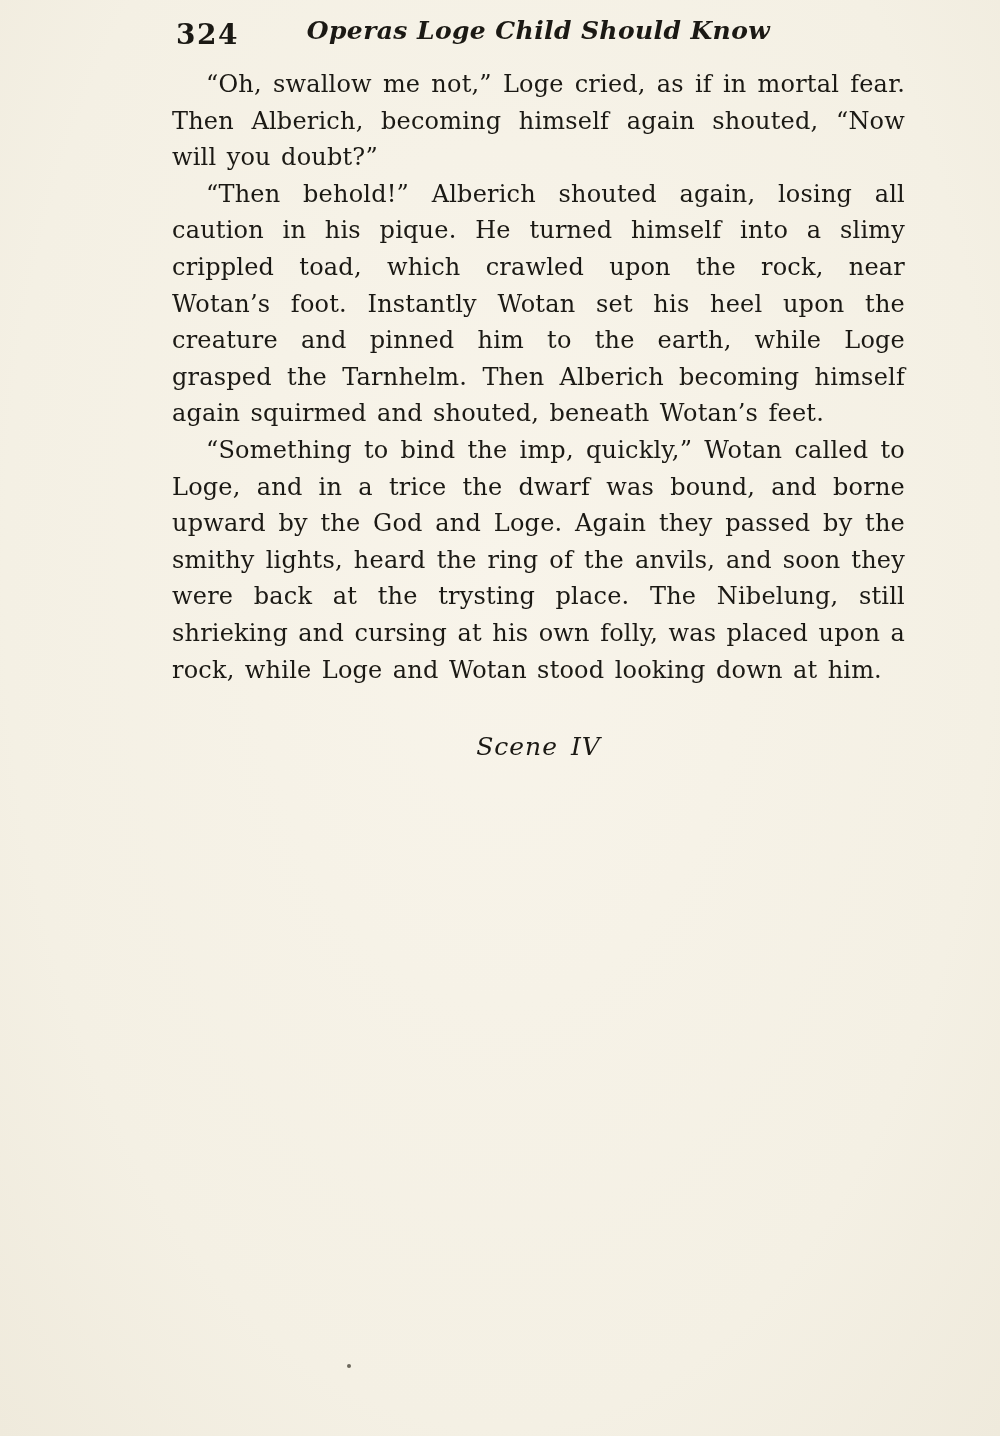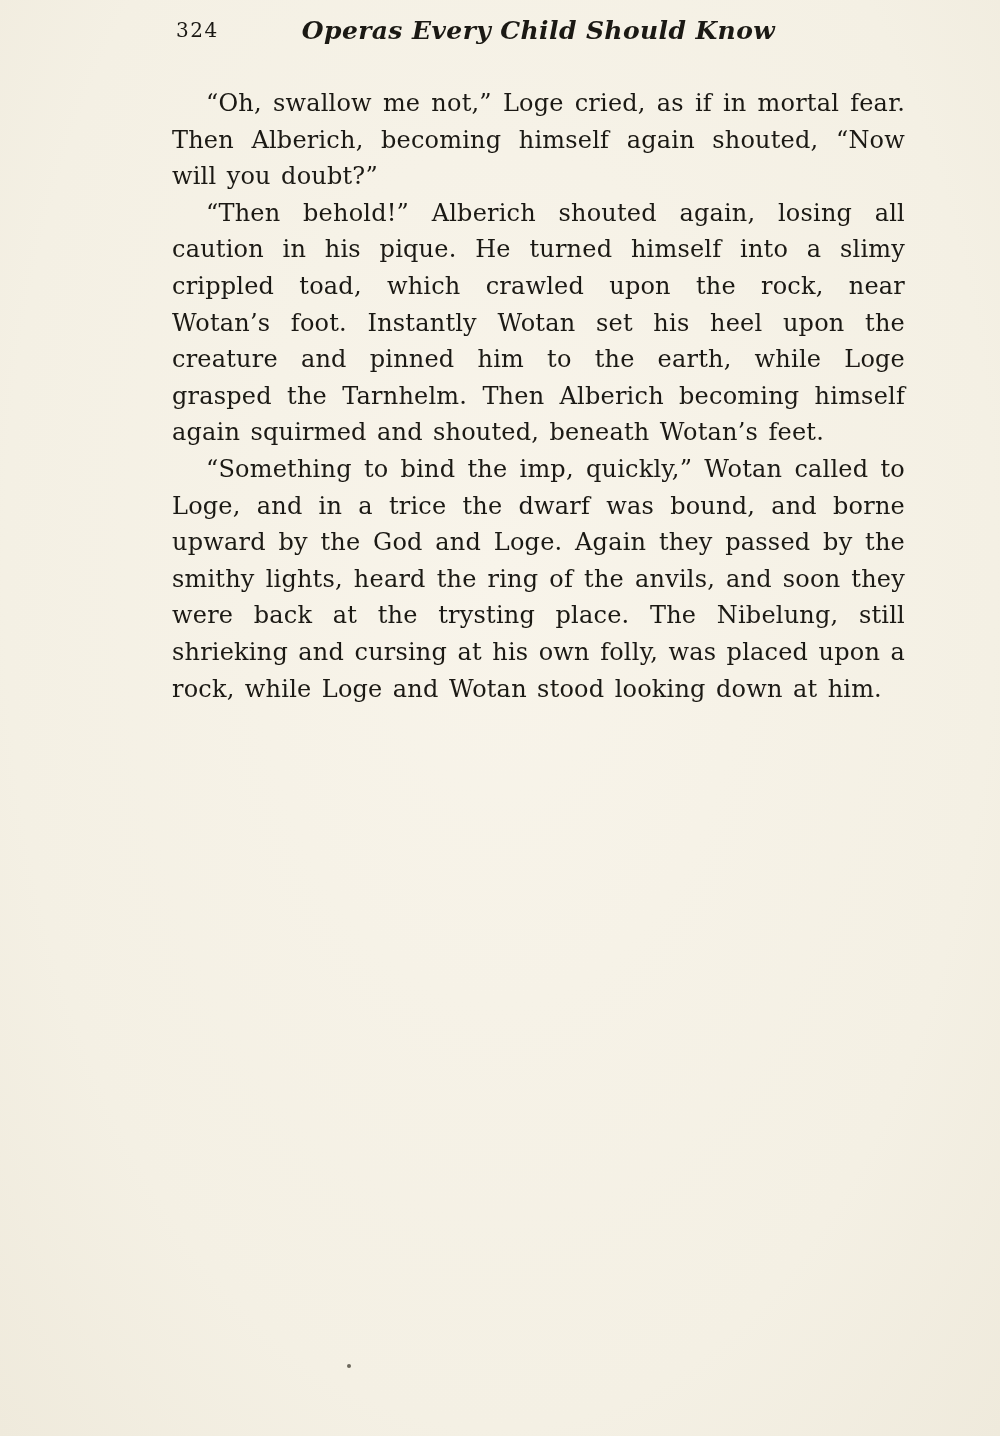--- a/index.html
+++ b/index.html
@@ -26,35 +26,35 @@
     width: 733px;
   }
   .running-head {
     position: relative;
     height: 48px;
   }
   .page-number {
     position: absolute;
     left: 4px;
     top: 4px;
-    font-size: 20px;
+    font-size: 28px;
     letter-spacing: 1.5px;
-    font-weight: 400;
+    font-weight: 700;
   }
   .running-title {
     display: block;
     text-align: center;
     font-style: italic;
     font-weight: bold;
     font-size: 25px;
     letter-spacing: 0.4px;
     padding-top: 2px;
   }
   .text-block {
-    margin-top: 23px;
+    margin-top: 4px;
   }
   .para {
     margin: 0;
     font-size: 24px;
     line-height: 36.6px;
     text-align: justify;
     text-indent: 34px;
     word-spacing: 2.5px;
     letter-spacing: 0.2px;
   }
@@ -77,22 +77,23 @@
     background: #6b675c;
   }
 </style>
 </head>
 <body>
 
 <div class="page">
   <div class="content">
     <header class="running-head">
       <span class="page-number">324</span>
-      <span class="running-title">Operas Every Child Should Know</span>
+      <span class="running-title">Operas Loge Child Should Know</span>
     </header>
     <main class="text-block" id="text-body">
         <p class="para">“Oh, swallow me not,” Loge cried, as if in mortal fear.  Then Alberich, becoming himself again shouted, “Now will you doubt?”</p>
         <p class="para">“Then behold!”  Alberich shouted again, losing all caution in his pique.  He turned himself into a slimy crippled toad, which crawled upon the rock, near Wotan’s foot.  Instantly Wotan set his heel upon the creature and pinned him to the earth, while Loge grasped the Tarnhelm.  Then Alberich becoming himself again squirmed and shouted, beneath Wotan’s feet.</p>
         <p class="para">“Something to bind the imp, quickly,” Wotan called to Loge, and in a trice the dwarf was bound, and borne upward by the God and Loge.  Again they passed by the smithy lights, heard the ring of the anvils, and soon they were back at the trysting place.  The Nibelung, still shrieking and cursing at his own folly, was placed upon a rock, while Loge and Wotan stood looking down at him.</p>
+        <h2 class="scene-heading">Scene IV</h2>
       </main>
   </div>
   <div class="ink-speck"></div>
 </div>
 
 </body></html>

